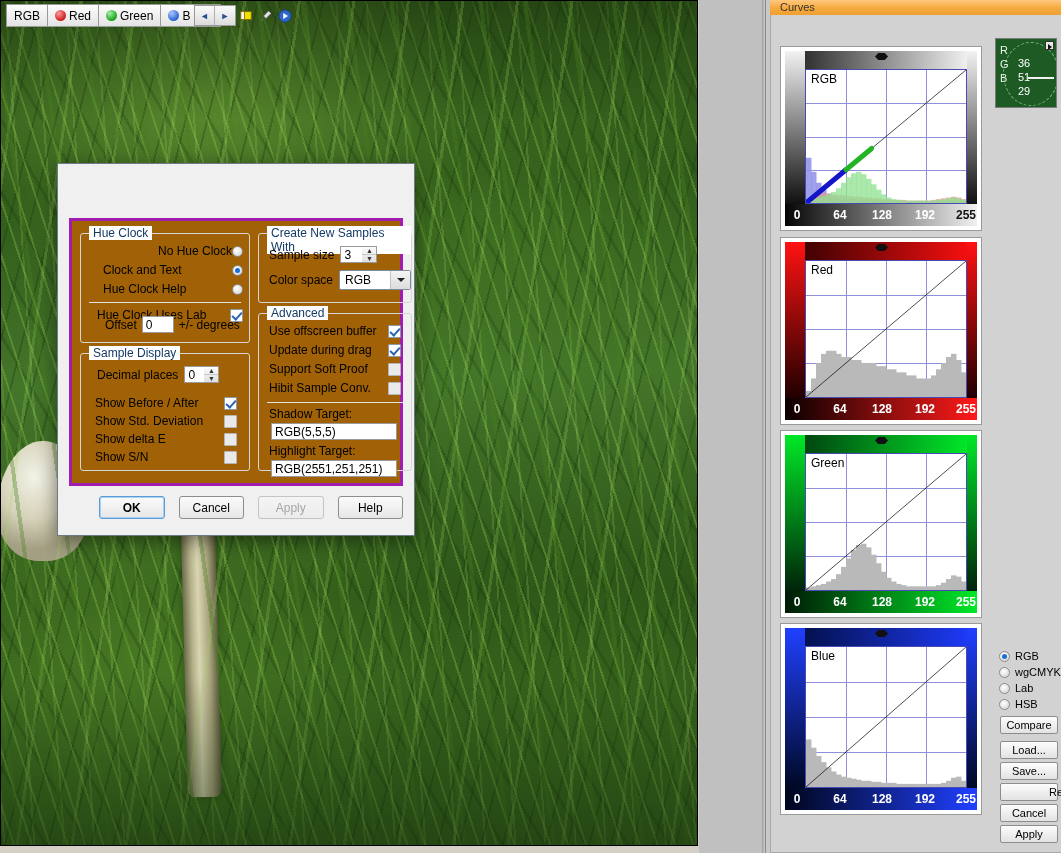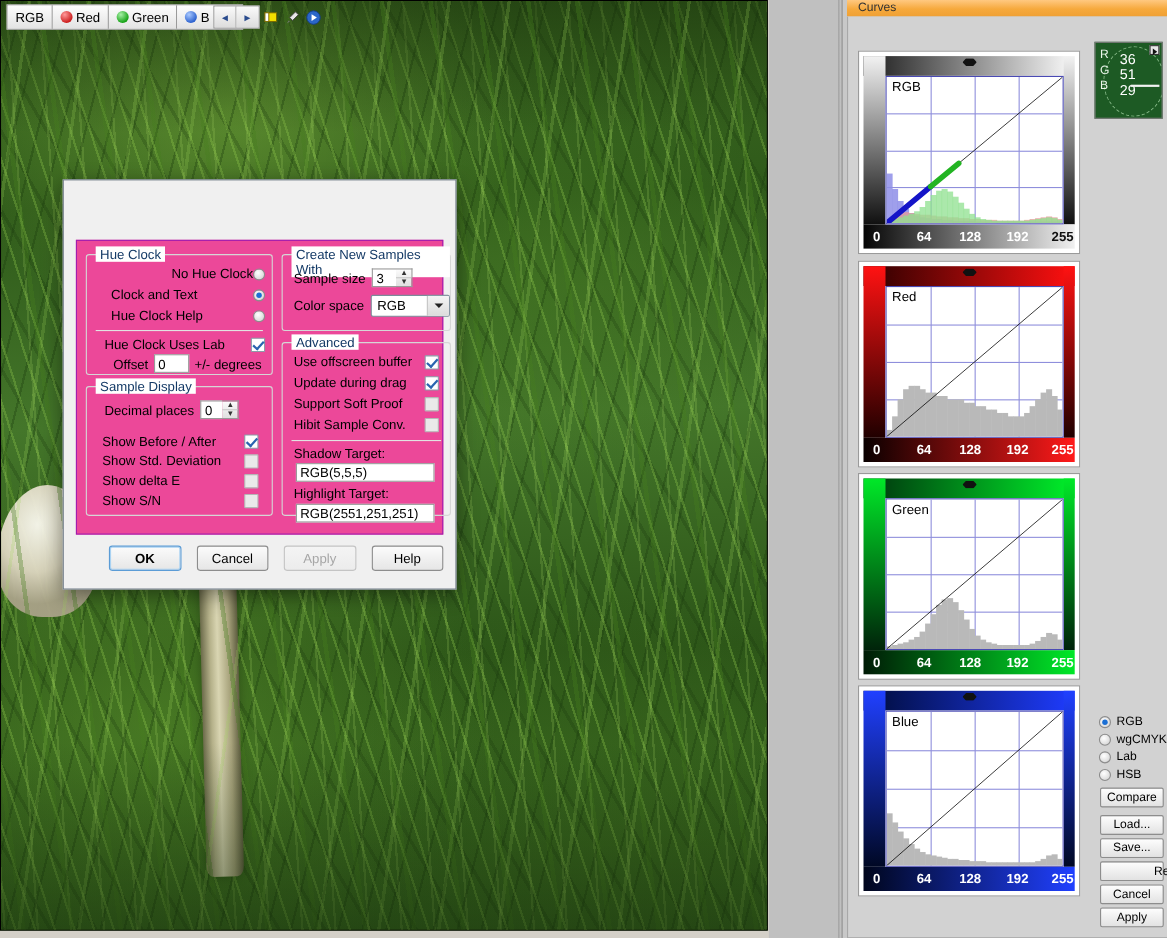--- a/index.html
+++ b/index.html
@@ -165,21 +165,21 @@
     overflow:hidden;
   }
   #hue-clock .ring{
     position:absolute;left:7px;top:3px;width:54px;height:62px;
     border:1px dashed #9fd09f;border-radius:50%;opacity:.75;
   }
   #hue-clock .lbls{
     position:absolute;left:4px;top:4px;color:#eaf5ea;font-size:11px;line-height:14px;
   }
   #hue-clock .vals{
-    position:absolute;left:22px;top:8px;color:#ffffff;font-size:13px;line-height:14px;text-align:left;
+    position:absolute;left:22px;top:17px;color:#ffffff;font-size:11px;line-height:14px;text-align:left;
   }
   #hue-clock .needle{
     position:absolute;left:32px;top:38px;width:26px;height:2px;background:#f2f2f2;
   }
   #hue-clock .corner{
     position:absolute;right:2px;top:2px;width:9px;height:9px;background:#e8e8e8;
     border:1px solid #333;box-sizing:border-box;
   }
   #hue-clock .corner::after{
     content:"";position:absolute;left:2px;top:1.5px;
@@ -323,21 +323,21 @@
     background:linear-gradient(180deg,#f6f6f6,#dedede);
     border:1px solid #a0a0a0;border-bottom:none;
     margin-right:-1px;box-sizing:border-box;cursor:default;
   }
   .dtab.active{
     height:23px;line-height:22px;background:#fff;border-color:#9a9a9a;
     position:relative;z-index:4;
   }
   #tab-page{
     position:absolute;left:6px;top:28px;right:6px;bottom:44px;
-    background:#ec4899;border:1px solid #a21caf;box-sizing:border-box;
+    background:#a16207;border:3px solid #a21caf;box-sizing:border-box;
   }
   .gbox{
     position:absolute;border:1px solid #d6d6d6;border-radius:3px;
     box-sizing:border-box;
   }
   .gbox > .legend{
     position:absolute;left:8px;top:-8px;background:#fff;padding:0 4px;
     font-size:12px;color:#143a66;
   }
   .row{display:flex;align-items:center;font-size:12px;color:#000;}
@@ -855,21 +855,21 @@
           <span class="radio"></span>
         </div>
 
         <div class="sep-line" style="top:68px;"></div>
 
         <div class="row" style="position:absolute;left:16px;top:74px;width:146px;justify-content:space-between;">
           <span>Hue Clock Uses Lab</span>
           <span class="chk on"></span>
         </div>
 
-        <div class="row" style="position:absolute;left:24px;top:90px;gap:5px;">
+        <div class="row" style="position:absolute;left:24px;top:82px;gap:5px;">
           <span>Offset</span>
           <span class="txtinput" style="width:32px;">0</span>
           <span>+/- degrees</span>
         </div>
       </div>
 
       <div class="gbox" style="left:8px;top:132px;width:170px;height:118px;">
         <span class="legend">Sample Display</span>
 
         <div class="row" style="position:absolute;left:16px;top:12px;gap:6px;">

